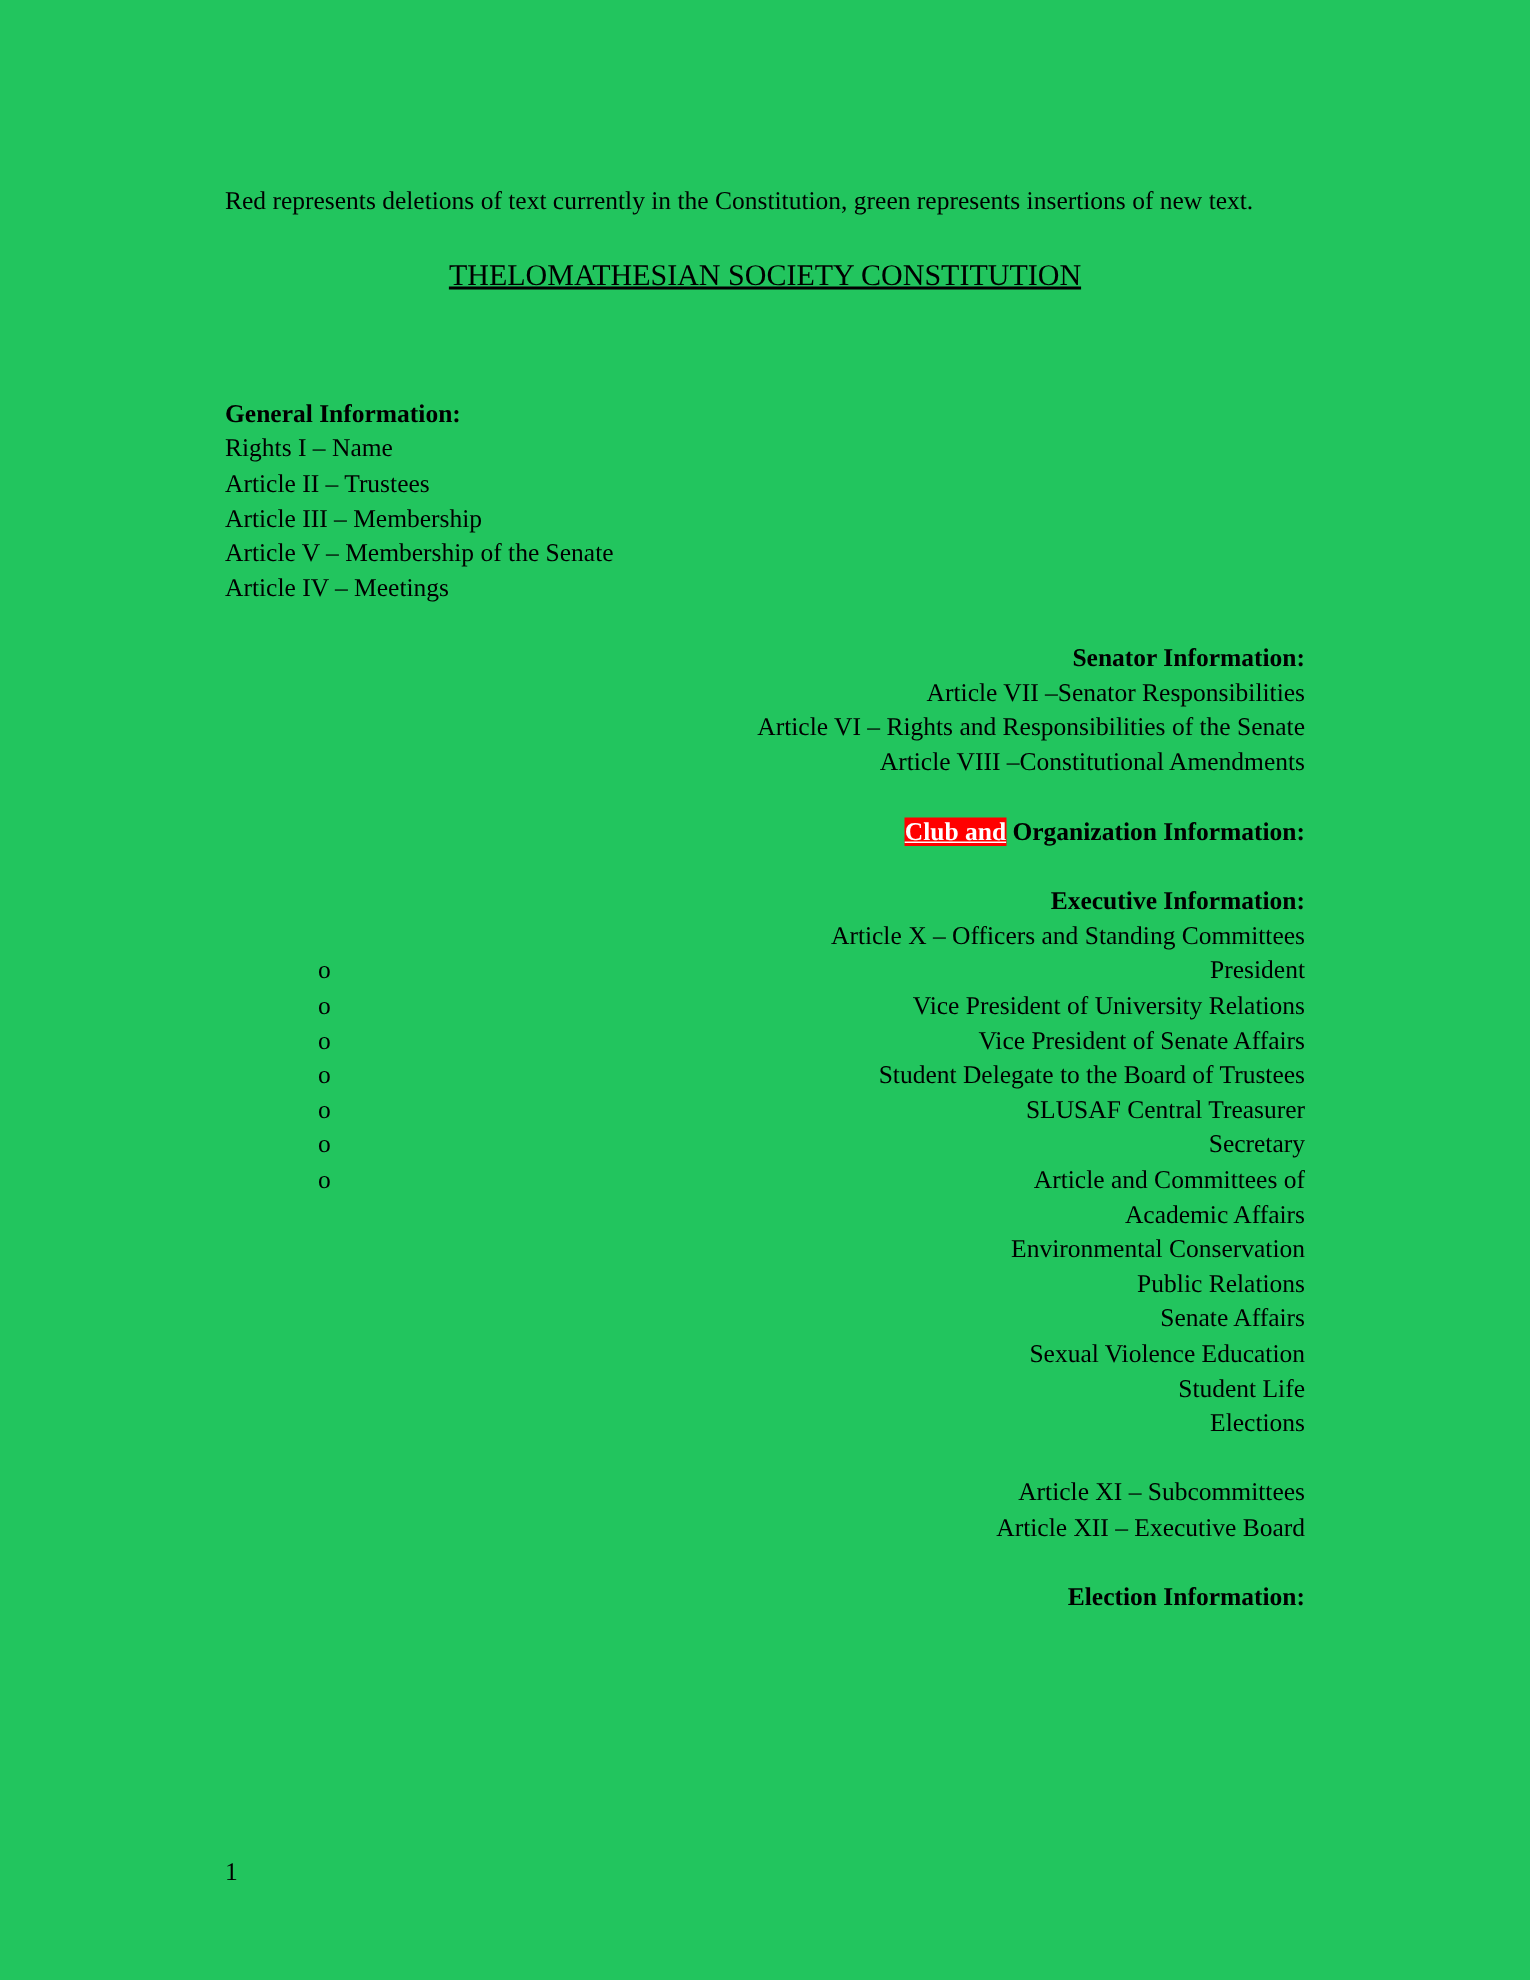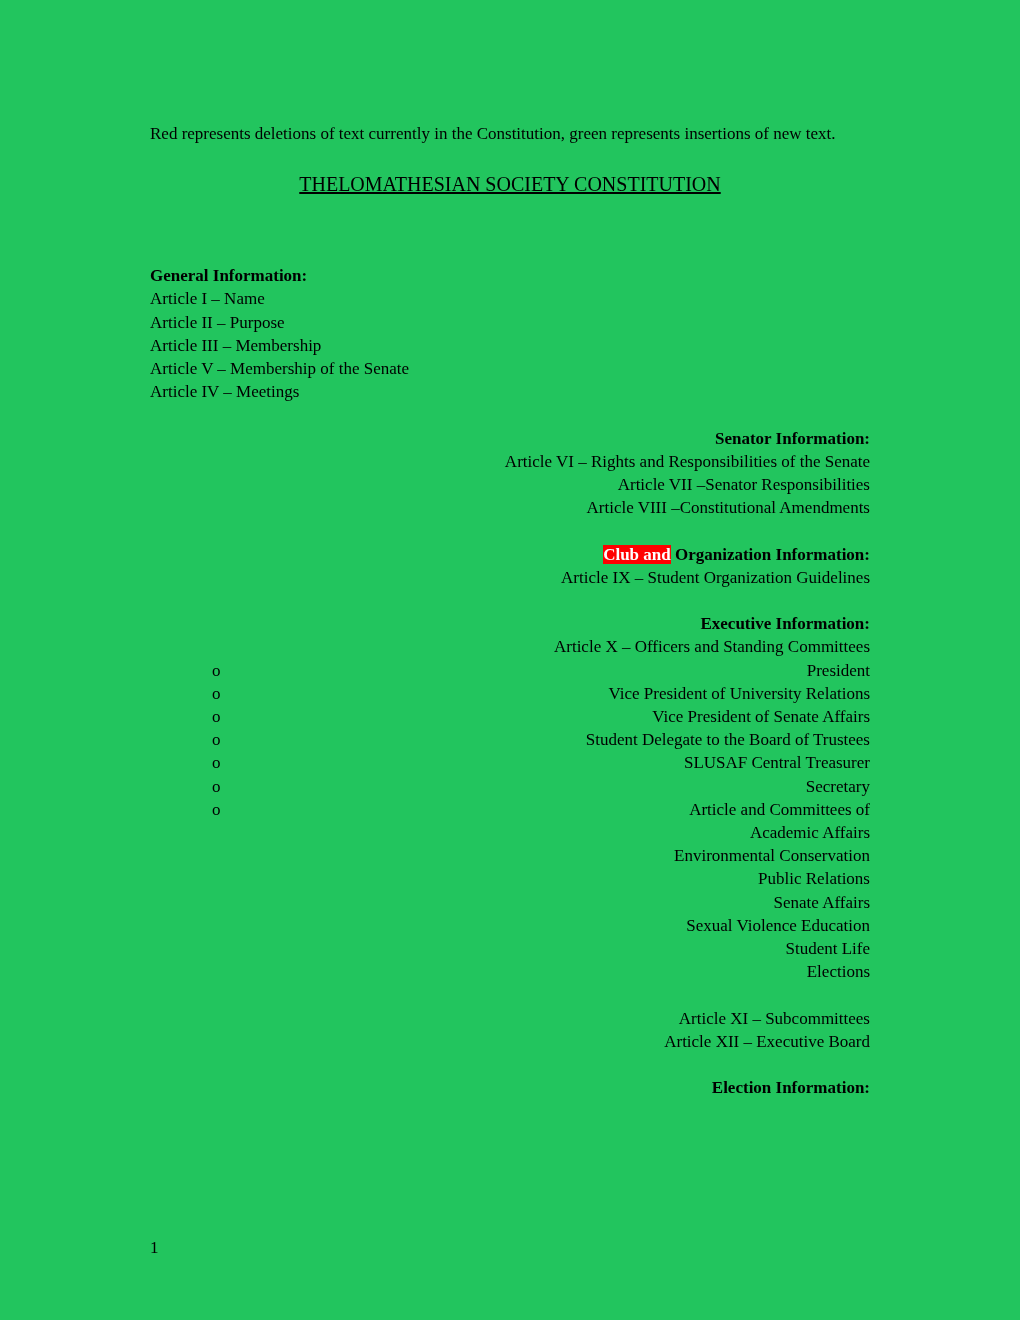--- a/index.html
+++ b/index.html
@@ -57,37 +57,36 @@
 
 <div class="page">
   <div class="content">
 
     <p>Red represents deletions of text currently in the Constitution, green represents insertions of new text.</p>
 
     <p class="title">THELOMATHESIAN SOCIETY CONSTITUTION</p>
 
     <div class="sec-general">
       <p class="heading">General Information:</p>
-      <p>Article I – Name</p>
-      <p>Article II – Purpose</p>
+      <p>Rights I – Name</p>
+      <p>Article II – Trustees</p>
       <p>Article III – Membership</p>
       <p>Article V – Membership of the Senate</p>
       <p>Article IV – Meetings</p>
     </div>
 
     <div class="sec-gap">
       <p class="heading">Senator Information:</p>
+      <p>Article VII –Senator Responsibilities</p>
       <p>Article VI – Rights and Responsibilities of the Senate</p>
-      <p>Article VII –Senator Responsibilities</p>
       <p>Article VIII –Constitutional Amendments</p>
     </div>
 
     <div class="sec-gap">
-      <p class="heading"><span class="deleted" style="background: rgb(255, 0, 0); color: rgb(255, 255, 255);">Club and</span><span> Organization Information:</span></p>
-      <p>Article IX – Student Organization Guidelines</p>
+      <p class="heading"><span class="deleted" style="background: rgb(255, 0, 0); color: rgb(255, 255, 255); text-decoration: underline;">Club and</span><span> Organization Information:</span></p>
     </div>
 
     <div class="sec-gap">
       <p class="heading">Executive Information:</p>
       <p>Article X – Officers and Standing Committees</p>
 
       <p class="bullet-line"><span class="bullet-marker">o</span><span>President</span></p>
       <p class="bullet-line"><span class="bullet-marker">o</span><span>Vice President of University Relations</span></p>
       <p class="bullet-line"><span class="bullet-marker">o</span><span>Vice President of Senate Affairs</span></p>
       <p class="bullet-line"><span class="bullet-marker">o</span><span>Student Delegate to the Board of Trustees</span></p>

